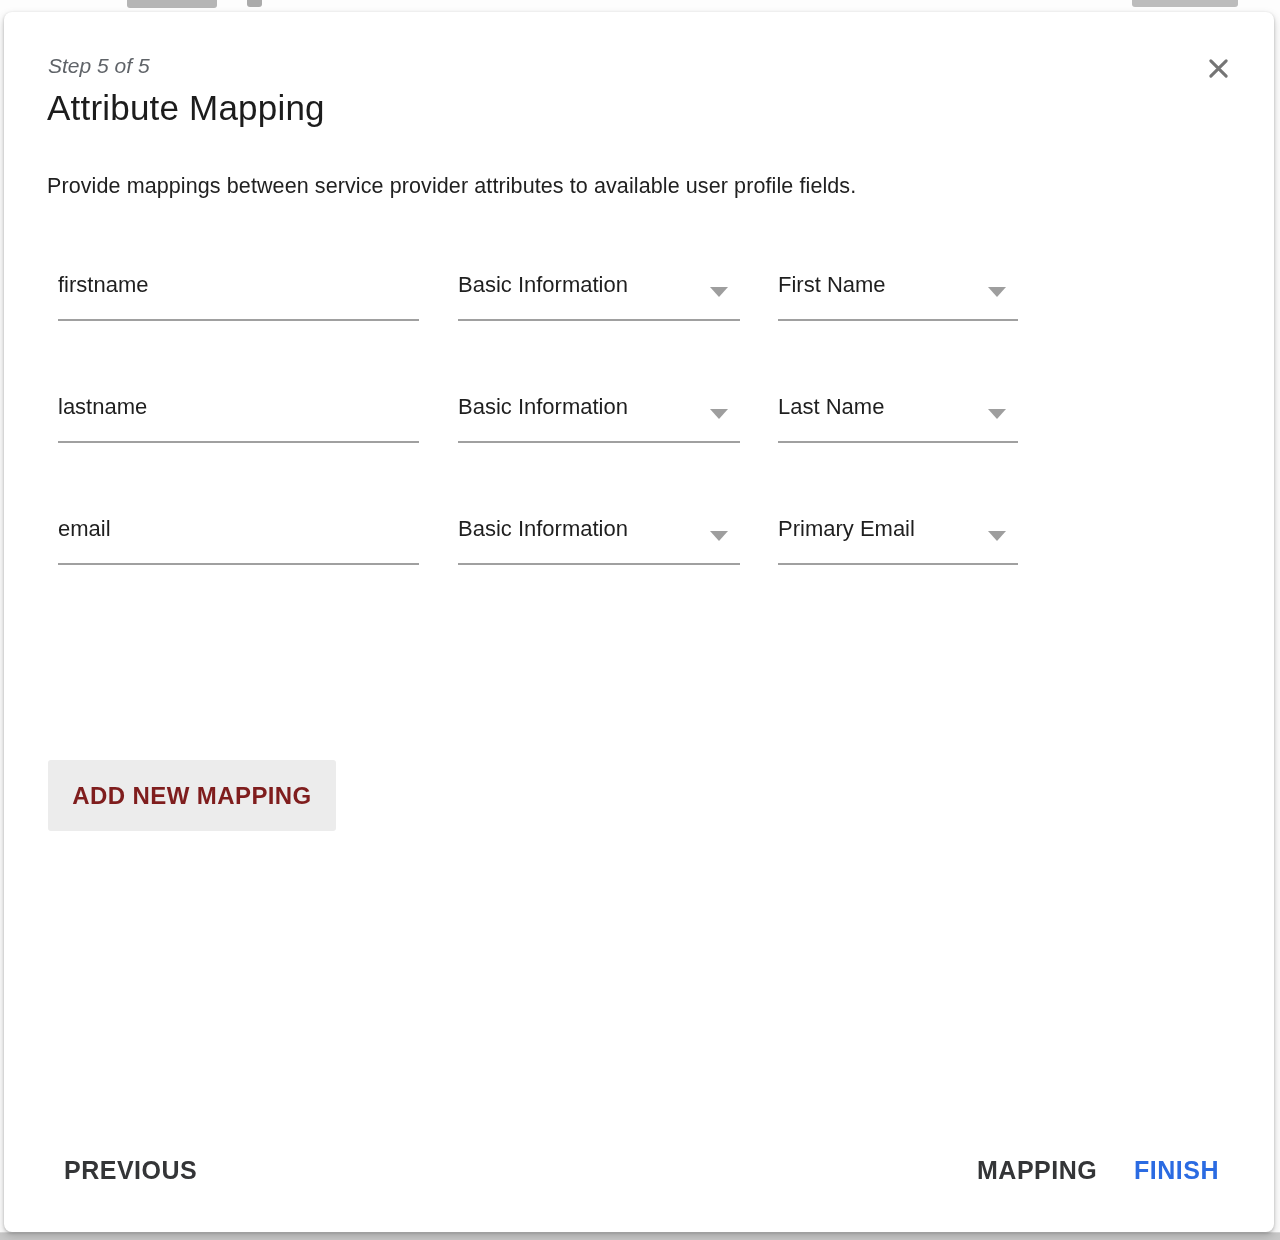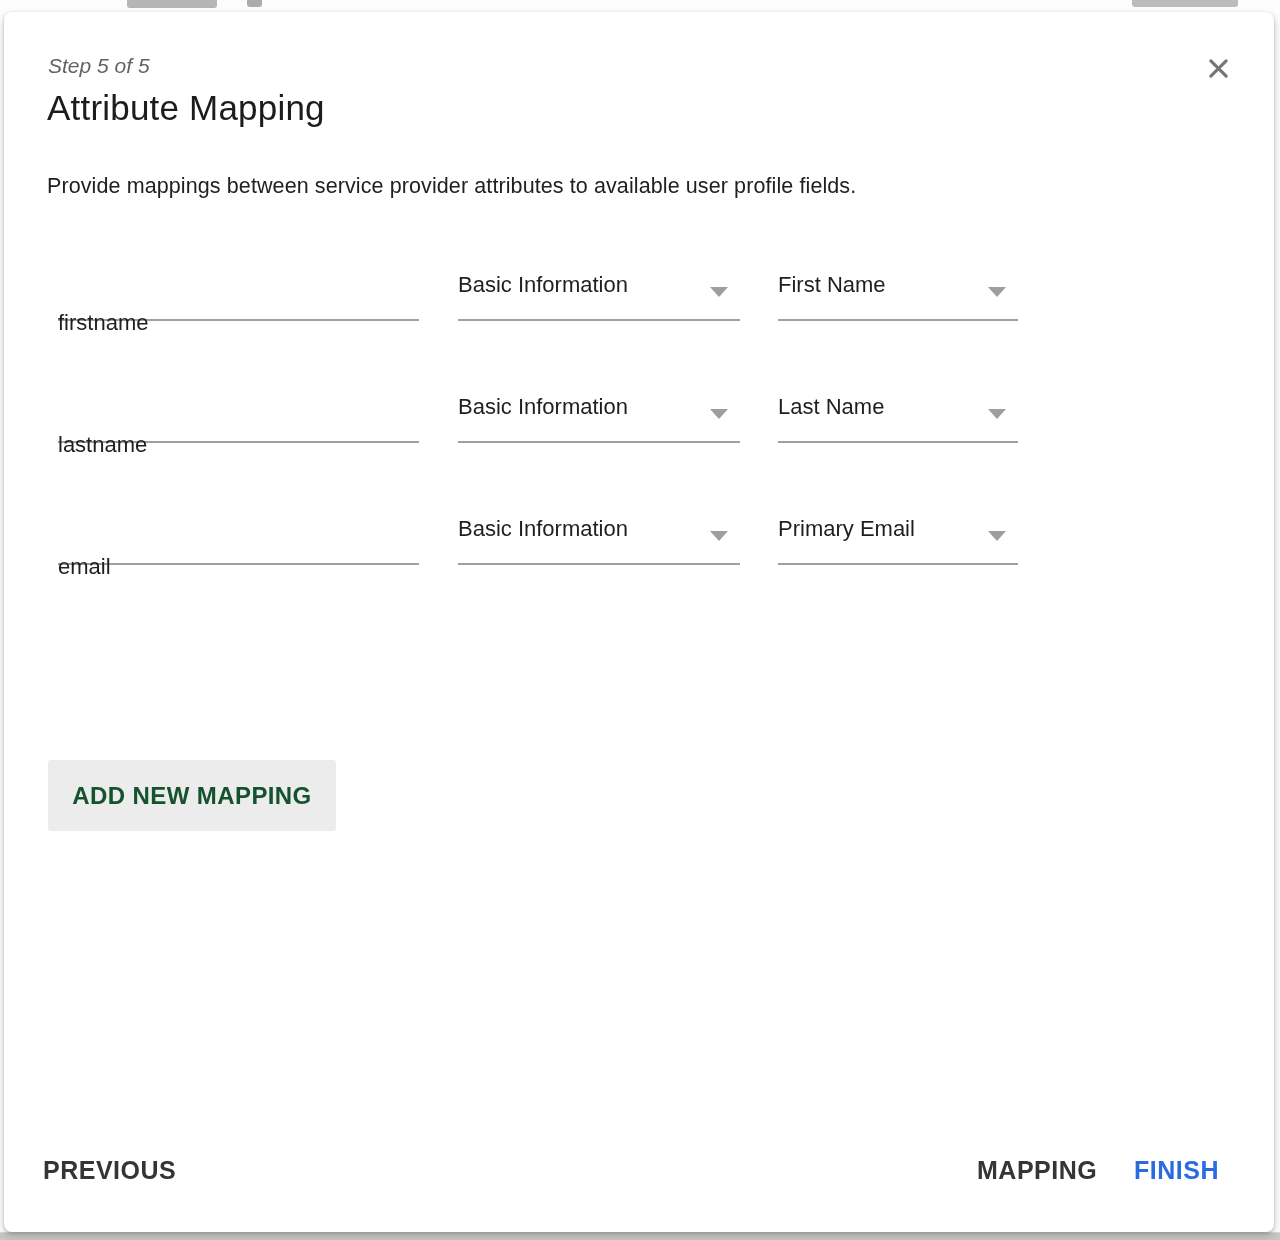--- a/index.html
+++ b/index.html
@@ -61,53 +61,52 @@
     border-bottom:2px solid #a0a0a0;
   }
   .cell-attr   { left:54px;  width:361px; }
   .cell-cat    { left:454px; width:282px; }
   .cell-field  { left:774px; width:240px; }
 
   .attr-input {
     width:100%; border:none; outline:none; background:transparent;
     font-family:inherit; font-size:22px; color:#1f1f1f;
     padding-top:8px;
-    margin-top:38px;
   }
   .select-cell { cursor:pointer; }
   .select-value {
     display:block; padding-top:8px;
     font-size:22px; color:#1f1f1f;
   }
   .dd-arrow {
     position:absolute; right:12px; top:23px;
     width:0; height:0;
     border-left:9px solid transparent;
     border-right:9px solid transparent;
     border-top:10px solid #9e9e9e;
   }
 
   
   .add-btn {
     position:absolute; left:44px; top:748px;
     width:288px; height:71px;
     background:#ececec; border:none; border-radius:3px;
     font-family:inherit; font-size:24px; font-weight:700;
-    color:#14532d; letter-spacing:0.4px;
+    color:#7f1d1d; letter-spacing:0.4px;
     cursor:pointer;
   }
 
   
   .text-btn {
     position:absolute; top:1144px;
     background:none; border:none; cursor:pointer;
     font-family:inherit; font-size:25px; font-weight:700;
     letter-spacing:0.5px; color:#343537;
   }
-  .btn-previous { left:39px; }
+  .btn-previous { left:60px; }
   .btn-cancel   { left:973px; }
   .btn-finish   { left:1130px; color:#2b6be2; }
 </style>
 </head>
 <body>
 
 <div class="bg-frag frag-a"></div>
 <div class="bg-frag frag-b"></div>
 <div class="bg-frag frag-c"></div>
 

